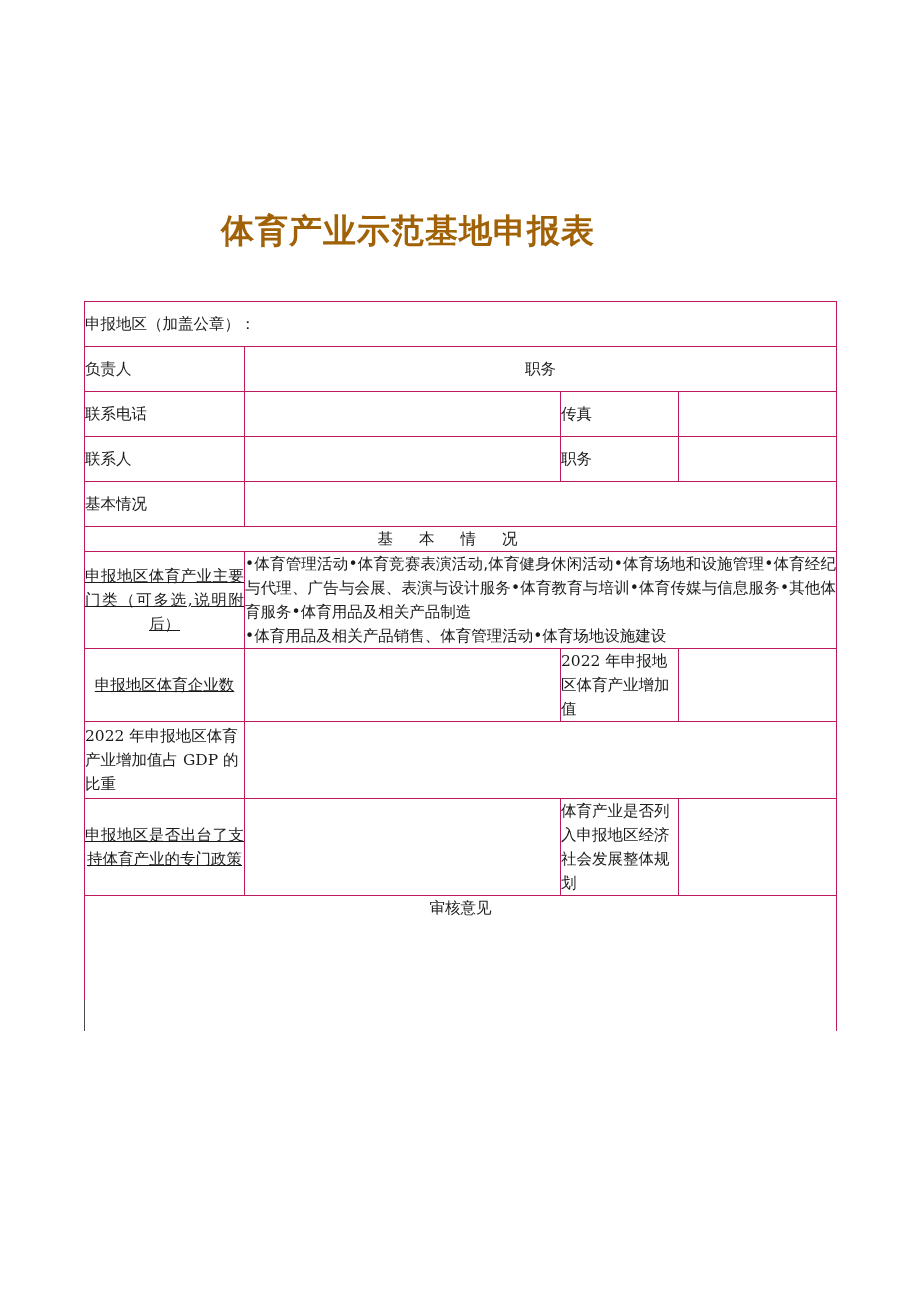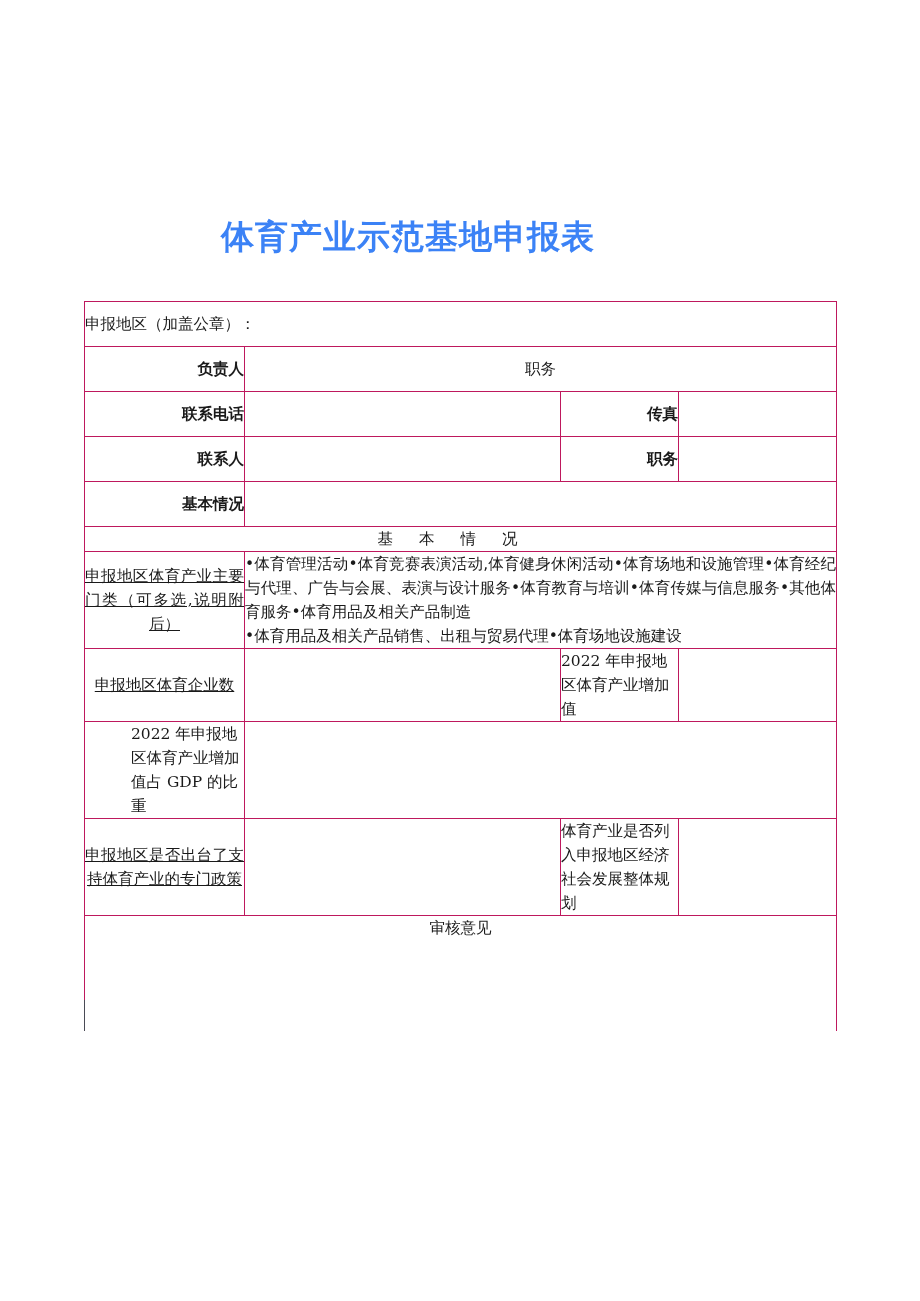--- a/index.html
+++ b/index.html
@@ -18,28 +18,28 @@
   .page {
     position: absolute;
     left: 0; top: 0;
     width: 920px;
     height: 1301px;
     background: #fff;
   }
   .doc-title {
     position: absolute;
     left: 0;
-    top: 215px;
+    top: 209px;
     width: 816px;
     text-align: center;
     font-family: "DejaVu Sans", "Liberation Sans", sans-serif;
     font-weight: bold;
     font-size: 33px;
     letter-spacing: 1px;
-    color: #3b82f6;
+    color: #a16207;
   }
   .tbl-wrap {
     position: absolute;
     left: 84px;
     top: 301px;
     width: 752px;
   }
   table.form {
     border-collapse: collapse;
     width: 752px;
@@ -47,23 +47,22 @@
   }
   table.form td {
     border: 1px solid #be185d;
     padding: 0;
     vertical-align: middle;
     font-size: 15.5px;
     line-height: 1.55;
     color: #1a1a1a;
   }
   .lbl-center {
-    text-align: right;
+    text-align: left;
     padding: 7px 6px;
-    font-weight: bold;
   }
   .lbl-left {
     text-align: left;
     padding: 7px 8px;
   }
   .lbl-just {
     text-align: justify;
     text-align-last: center;
     padding: 7px 9px;
     text-decoration: underline;
@@ -163,33 +162,33 @@
         </tr>
 
         <tr>
           <td colspan="4" class="spaced-head">基本情况</td>
         </tr>
 
         <tr>
           <td class="lbl-just">申报地区体育产业主要门类（可多选,说明附后）</td>
           <td colspan="3" class="cat-list">
             <div>•体育管理活动•体育竞赛表演活动,体育健身休闲活动•体育场地和设施管理•体育经纪与代理、广告与会展、表演与设计服务•体育教育与培训•体育传媒与信息服务•其他体育服务•体育用品及相关产品制造</div>
-            <div>•体育用品及相关产品销售、出租与贸易代理•体育场地设施建设</div>
+            <div>•体育用品及相关产品销售、体育管理活动•体育场地设施建设</div>
           </td>
         </tr>
 
         <tr>
           <td class="lbl-just rowlabel-sm" style="height:56px;">申报地区体育企业数</td>
           <td class="blank"></td>
           <td class="lbl-left rowlabel-sm" style="text-align-last:left;">2022 年申报地区体育产业增加值</td>
           <td class="blank"></td>
         </tr>
 
         <tr>
-          <td class="lbl-left rowlabel-sm" style="height:76px;padding-left:46px;">2022 年申报地区体育产业增加值占 GDP 的比重</td>
+          <td class="lbl-left rowlabel-sm" style="height:76px;">2022 年申报地区体育产业增加值占 GDP 的比重</td>
           <td colspan="3" class="blank"></td>
         </tr>
 
         <tr>
           <td class="lbl-just rowlabel-sm" style="height:78px;">申报地区是否出台了支持体育产业的专门政策</td>
           <td class="blank"></td>
           <td class="lbl-left rowlabel-sm" style="text-align-last:left;">体育产业是否列入申报地区经济社会发展整体规划</td>
           <td class="blank"></td>
         </tr>
 

